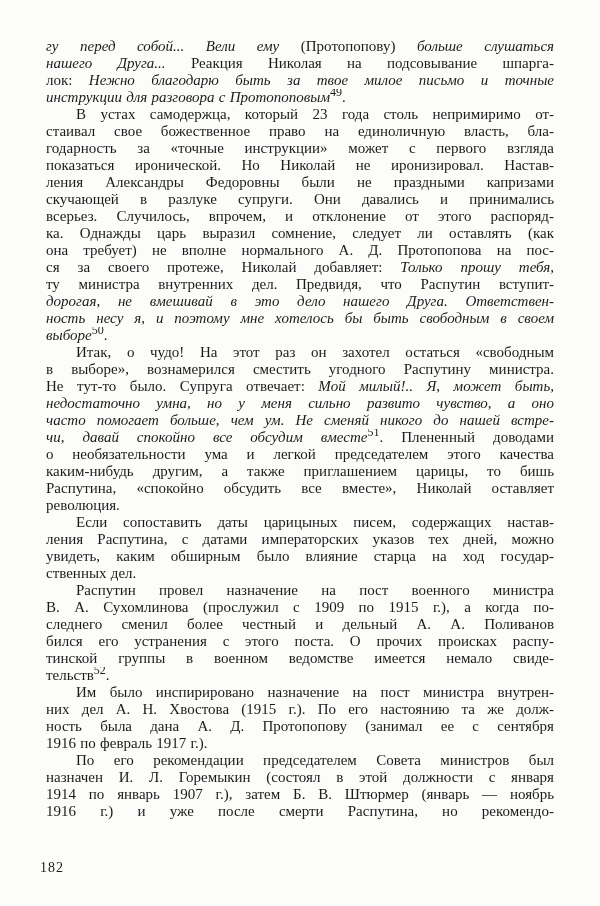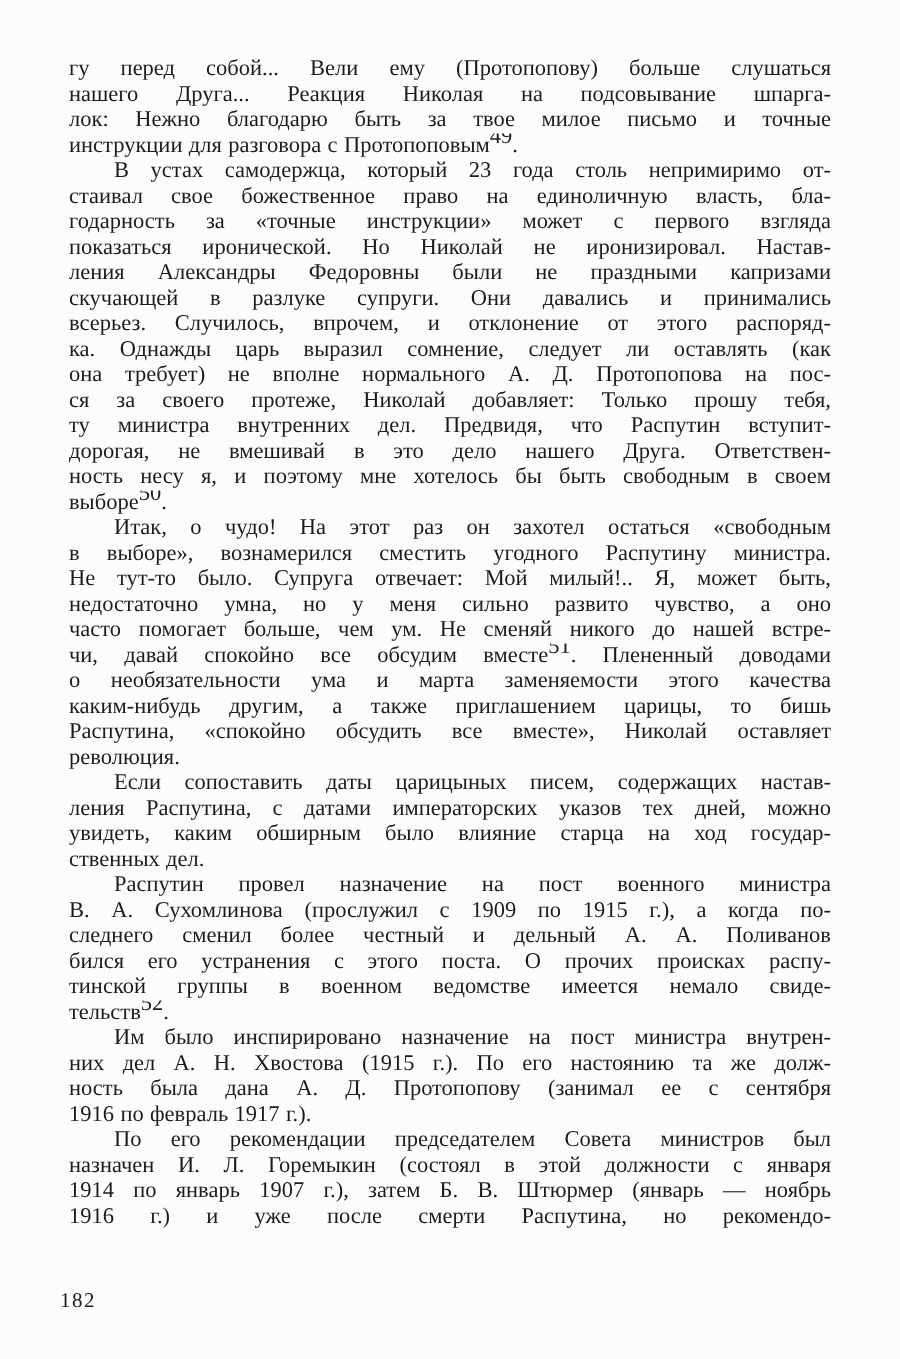--- a/index.html
+++ b/index.html
@@ -29,23 +29,23 @@
     overflow:hidden;
     word-spacing:0.5px;
   }
   .line.end{
     text-align-last:left;
     -moz-text-align-last:left;
   }
   .line.ind{
     text-indent:30px;
   }
-  .i{}
+  .i{font-style:italic;}
   sup.s{
-    font-size:15px;
+    font-size:12px;
     line-height:0;
     vertical-align:super;
     letter-spacing:0;
   }
   .page-number{
     position:absolute;
     left:40px;top:860px;
     font-size:14px;
     letter-spacing:1px;
   }
@@ -72,21 +72,21 @@
       <div class="line"><span class="">ту министра внутренних дел. Предвидя, что Распутин вступит-</span></div>
       <div class="line"><span class="i">дорогая, не вмешивай в это дело нашего Друга. Ответствен-</span></div>
       <div class="line"><span class="i">ность несу я, и поэтому мне хотелось бы быть свободным в своем</span></div>
       <div class="line end"><span class="i">выборе</span><sup class="s">50</sup><span class="">.</span></div>
       <div class="line ind"><span class="">Итак, о чудо! На этот раз он захотел остаться «свободным</span></div>
       <div class="line"><span class="">в выборе», вознамерился сместить угодного Распутину министра.</span></div>
       <div class="line"><span class="">Не тут-то было. Супруга отвечает: </span><span class="i">Мой милый!.. Я, может быть,</span></div>
       <div class="line"><span class="i">недостаточно умна, но у меня сильно развито чувство, а оно</span></div>
       <div class="line"><span class="i">часто помогает больше, чем ум. Не сменяй никого до нашей встре-</span></div>
       <div class="line"><span class="i">чи, давай спокойно все обсудим вместе</span><sup class="s">51</sup><span class="">. Плененный доводами</span></div>
-      <div class="line"><span class="">о необязательности ума и марта заменяемости этого качества</span></div>
+      <div class="line"><span class="">о необязательности ума и легкой председателем этого качества</span></div>
       <div class="line"><span class="">каким-нибудь другим, а также приглашением царицы, то бишь</span></div>
       <div class="line"><span class="">Распутина, «спокойно обсудить все вместе», Николай оставляет</span></div>
       <div class="line end"><span class="">революция.</span></div>
       <div class="line ind"><span class="">Если сопоставить даты царицыных писем, содержащих настав-</span></div>
       <div class="line"><span class="">ления Распутина, с датами императорских указов тех дней, можно</span></div>
       <div class="line"><span class="">увидеть, каким обширным было влияние старца на ход государ-</span></div>
       <div class="line end"><span class="">ственных дел.</span></div>
       <div class="line ind"><span class="">Распутин провел назначение на пост военного министра</span></div>
       <div class="line"><span class="">В. А. Сухомлинова (прослужил с 1909 по 1915 г.), а когда по-</span></div>
       <div class="line"><span class="">следнего сменил более честный и дельный А. А. Поливанов</span></div>

